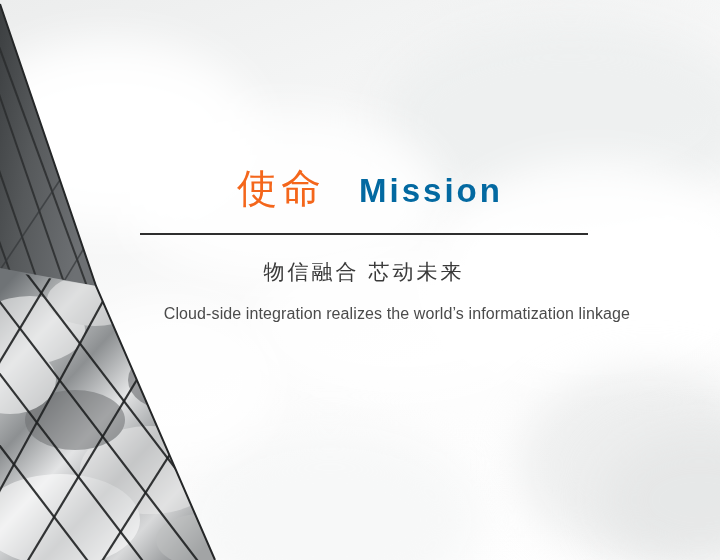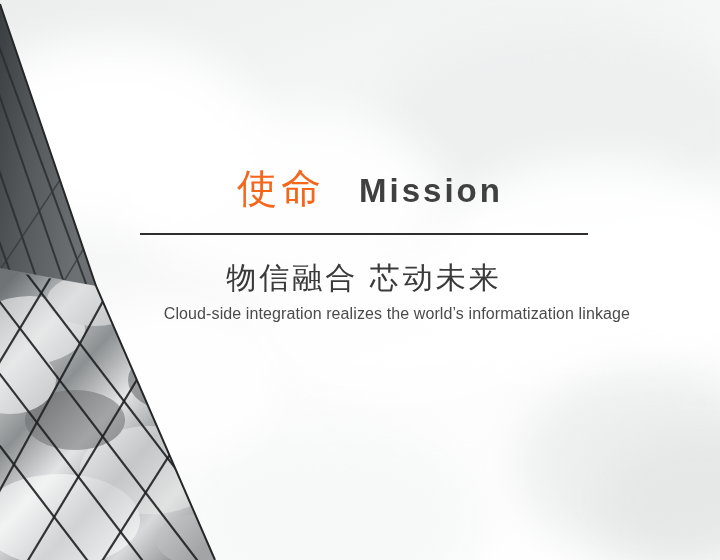--- a/index.html
+++ b/index.html
@@ -68,21 +68,21 @@
     justify-content: center;
   }
   .title-cn {
     color: #f4661b;
     font-size: 40px;
     font-weight: 400;
     letter-spacing: 4px;
     line-height: 1;
   }
   .title-en {
-    color: #404040;
+    color: #0369a1;
     font-size: 33px;
     font-weight: bold;
     letter-spacing: 3px;
     line-height: 1;
     margin-left: 34px;
   }
 
   .divider {
     position: absolute;
     left: 140px;
@@ -92,21 +92,21 @@
     background: #2e2e2e;
   }
 
   .subtitle-cn {
     position: absolute;
     left: 140px;
     top: 259px;
     width: 448px;
     text-align: center;
     color: #3a3a3a;
-    font-size: 30px;
+    font-size: 21px;
     font-weight: 400;
     letter-spacing: 3px;
     line-height: 1.25;
   }
 
   .desc {
     position: absolute;
     left: 100px;
     top: 300px;
     width: 530px;

